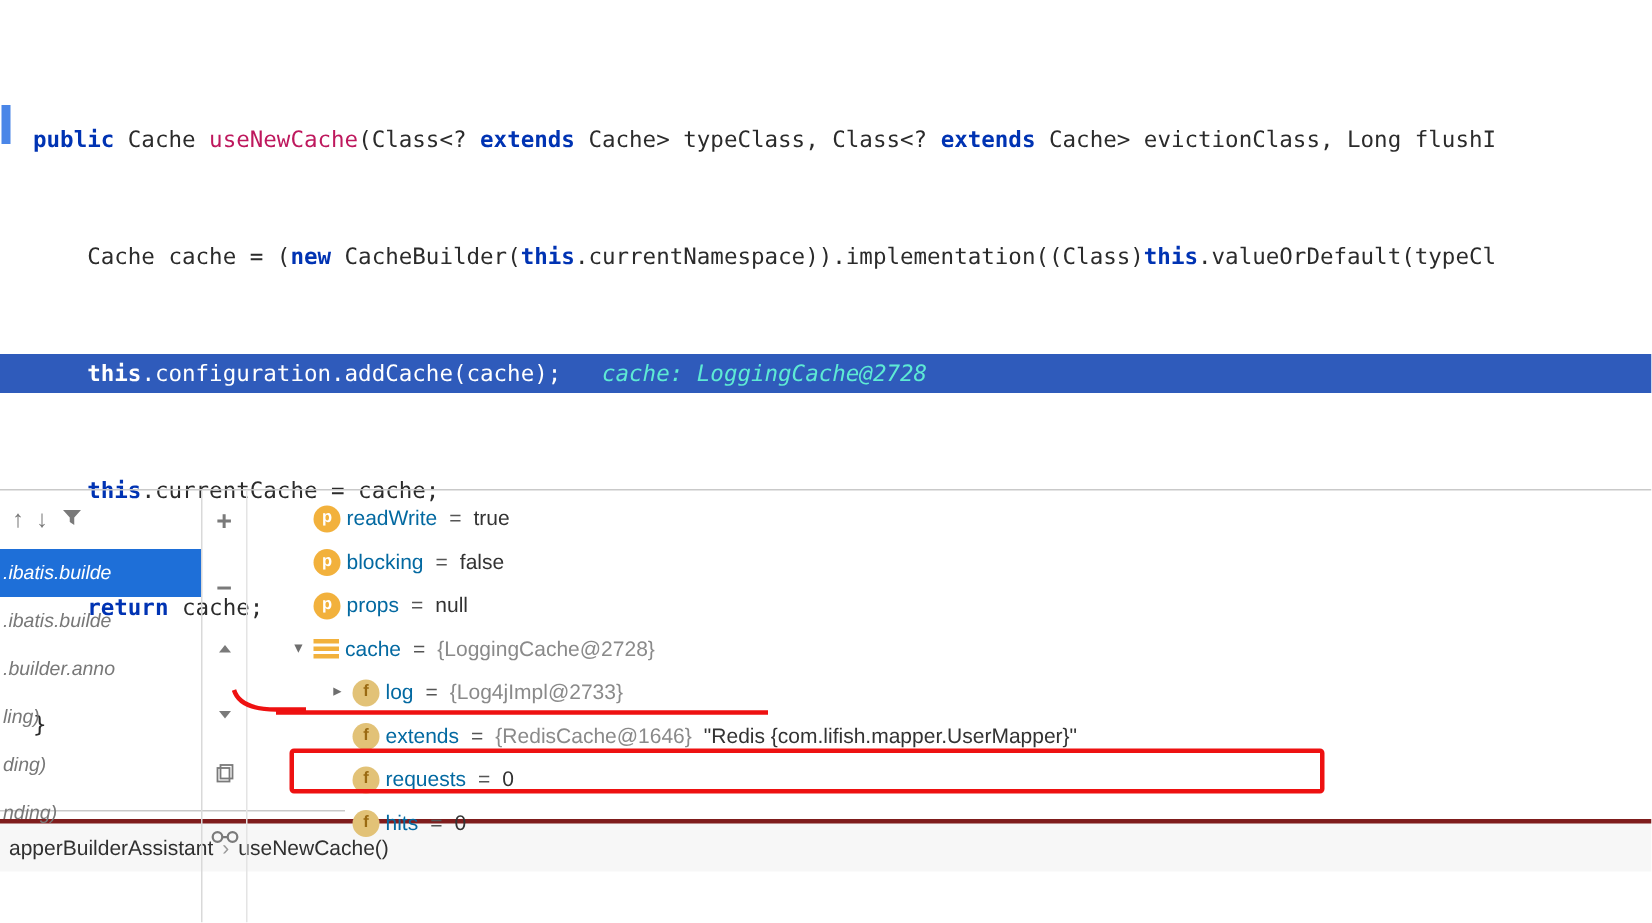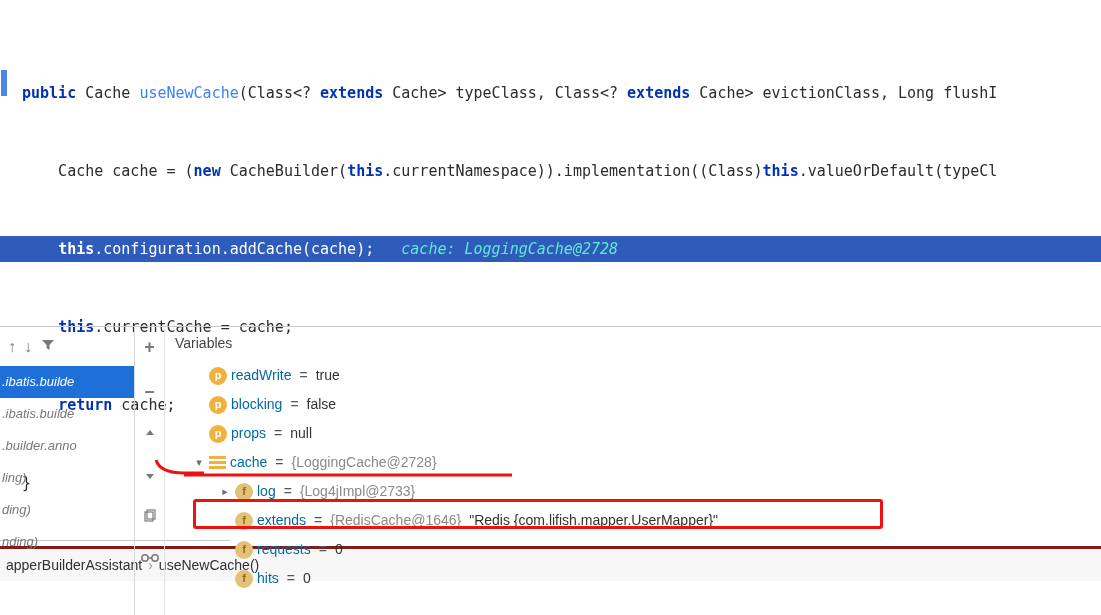--- a/index.html
+++ b/index.html
@@ -3,21 +3,21 @@
 <meta charset="utf-8">
 <style>
   * { box-sizing: border-box; margin: 0; padding: 0; }
   body { font-family: "Segoe UI", Arial, sans-serif; font-size: 13px; color: #2b2b2b; background: #fff; width: 1101px; height: 615px; overflow: hidden; position: relative; }
   .code-area { font-family: Consolas, Menlo, monospace; font-size: 15px; line-height: 26px; padding: 2px 0 0 0; white-space: pre; }
   .code-line { padding-left: 22px; }
   .code-line.hl { background: #2f5bbb; color:#fff; }
   .code-line.hl .kw, .code-line.hl .id, .code-line.hl .op { color:#fff; }
   .code-line.hl .cm { color:#5eead4; font-style: italic; }
   .kw { color:#0033b3; font-weight:bold; }
-  .fn { color:#3b82f6;text-align:center; }
+  .fn { color:#be185d;text-align:center; }
   .cm { color:#8a8a8a; font-style: italic; }
   .hl-marker { position:absolute; left:1px; top:70px; width:6px; height:26px; background:#4a86e8; }
 
   .breadcrumb { border-top:3px solid #7f1d1d; background:#f7f7f7; padding:8px 6px; font-size:14px; color:#303030; display:flex; align-items:center; margin-top:5px;}
   .bc-sep { margin:0 6px; color:#9a9a9a; }
 
   .panel { display:flex; position:absolute; left:0; right:0; top:326px; bottom:0; border-top:1px solid #c9c9c9; }
   .frames-col { width:135px; border-right:1px solid #d9d9d9; display:flex; flex-direction:column; }
   .frames-tools { display:flex; gap:8px; align-items:center; justify-content:flex-start; padding:10px 8px; color:#7a7a7a;}
   .frames-list { font-size:13px; line-height:26px; font-style:italic; color:#787878; padding-left:0; }
@@ -101,21 +101,20 @@
             <rect x="5" y="1" width="8" height="9"></rect>
           </svg></span>
       <span><svg width="20" height="12" viewBox="0 0 20 12" fill="none" stroke="#7a7a7a" stroke-width="1.5">
             <circle cx="5" cy="7" r="3.2"></circle>
             <circle cx="15" cy="7" r="3.2"></circle>
             <path d="M8 7h4"></path>
           </svg></span>
     </div>
 
     <div class="vars-main">
-      <div class="vars-header">Variables</div>
       <div class="vars-tree">
 
         <div class="row">
           <span class="twisty"></span>
           <span class="badge p">p</span>
           <span class="varname">readWrite</span>
           <span class="eq">=</span>
           <span class="valtxt">true</span>
         </div>
 

